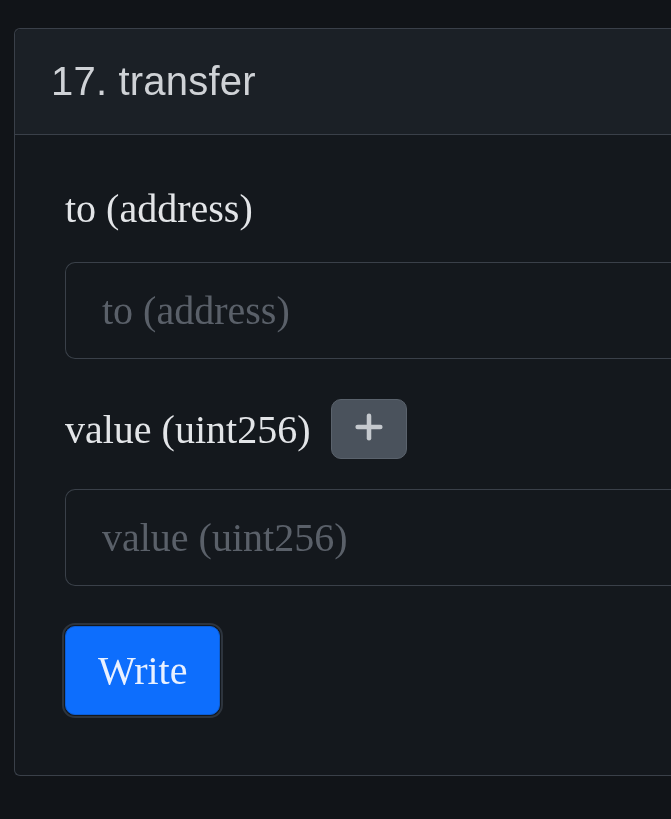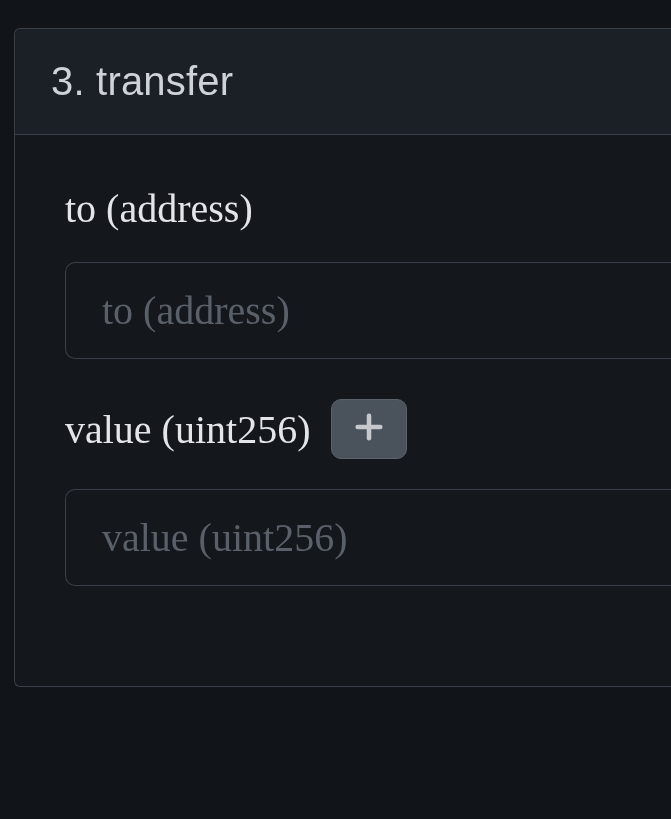--- a/index.html
+++ b/index.html
@@ -95,21 +95,21 @@
       cursor: pointer;
       outline: 2px solid #2d343d;
       outline-offset: 1px;
     }
   </style>
 </head>
 <body>
 
 <div class="panel">
   <div class="panel-header">
-    <div class="panel-title">3. transfer</div>
+    <div class="panel-title">17. transfer</div>
   </div>
   <div class="panel-body">
 
     <div class="field-group">
       <div class="label-row">
         <span class="field-label">to (address)</span>
       </div>
       <input type="text" class="text-input" placeholder="to (address)" style="">
     </div>
 
@@ -121,15 +121,16 @@
             <svg viewBox="0 0 24 24" fill="none" stroke="#c5c9ce" stroke-width="3.2" stroke-linecap="round">
               <line x1="12" y1="4" x2="12" y2="20"></line>
               <line x1="4" y1="12" x2="20" y2="12"></line>
             </svg>
           </span>
         </div>
       </div>
       <input type="text" class="text-input" placeholder="value (uint256)" style="">
     </div>
 
+    <button class="write-button">Write</button>
 
   </div>
 </div>
 
 </body></html>

